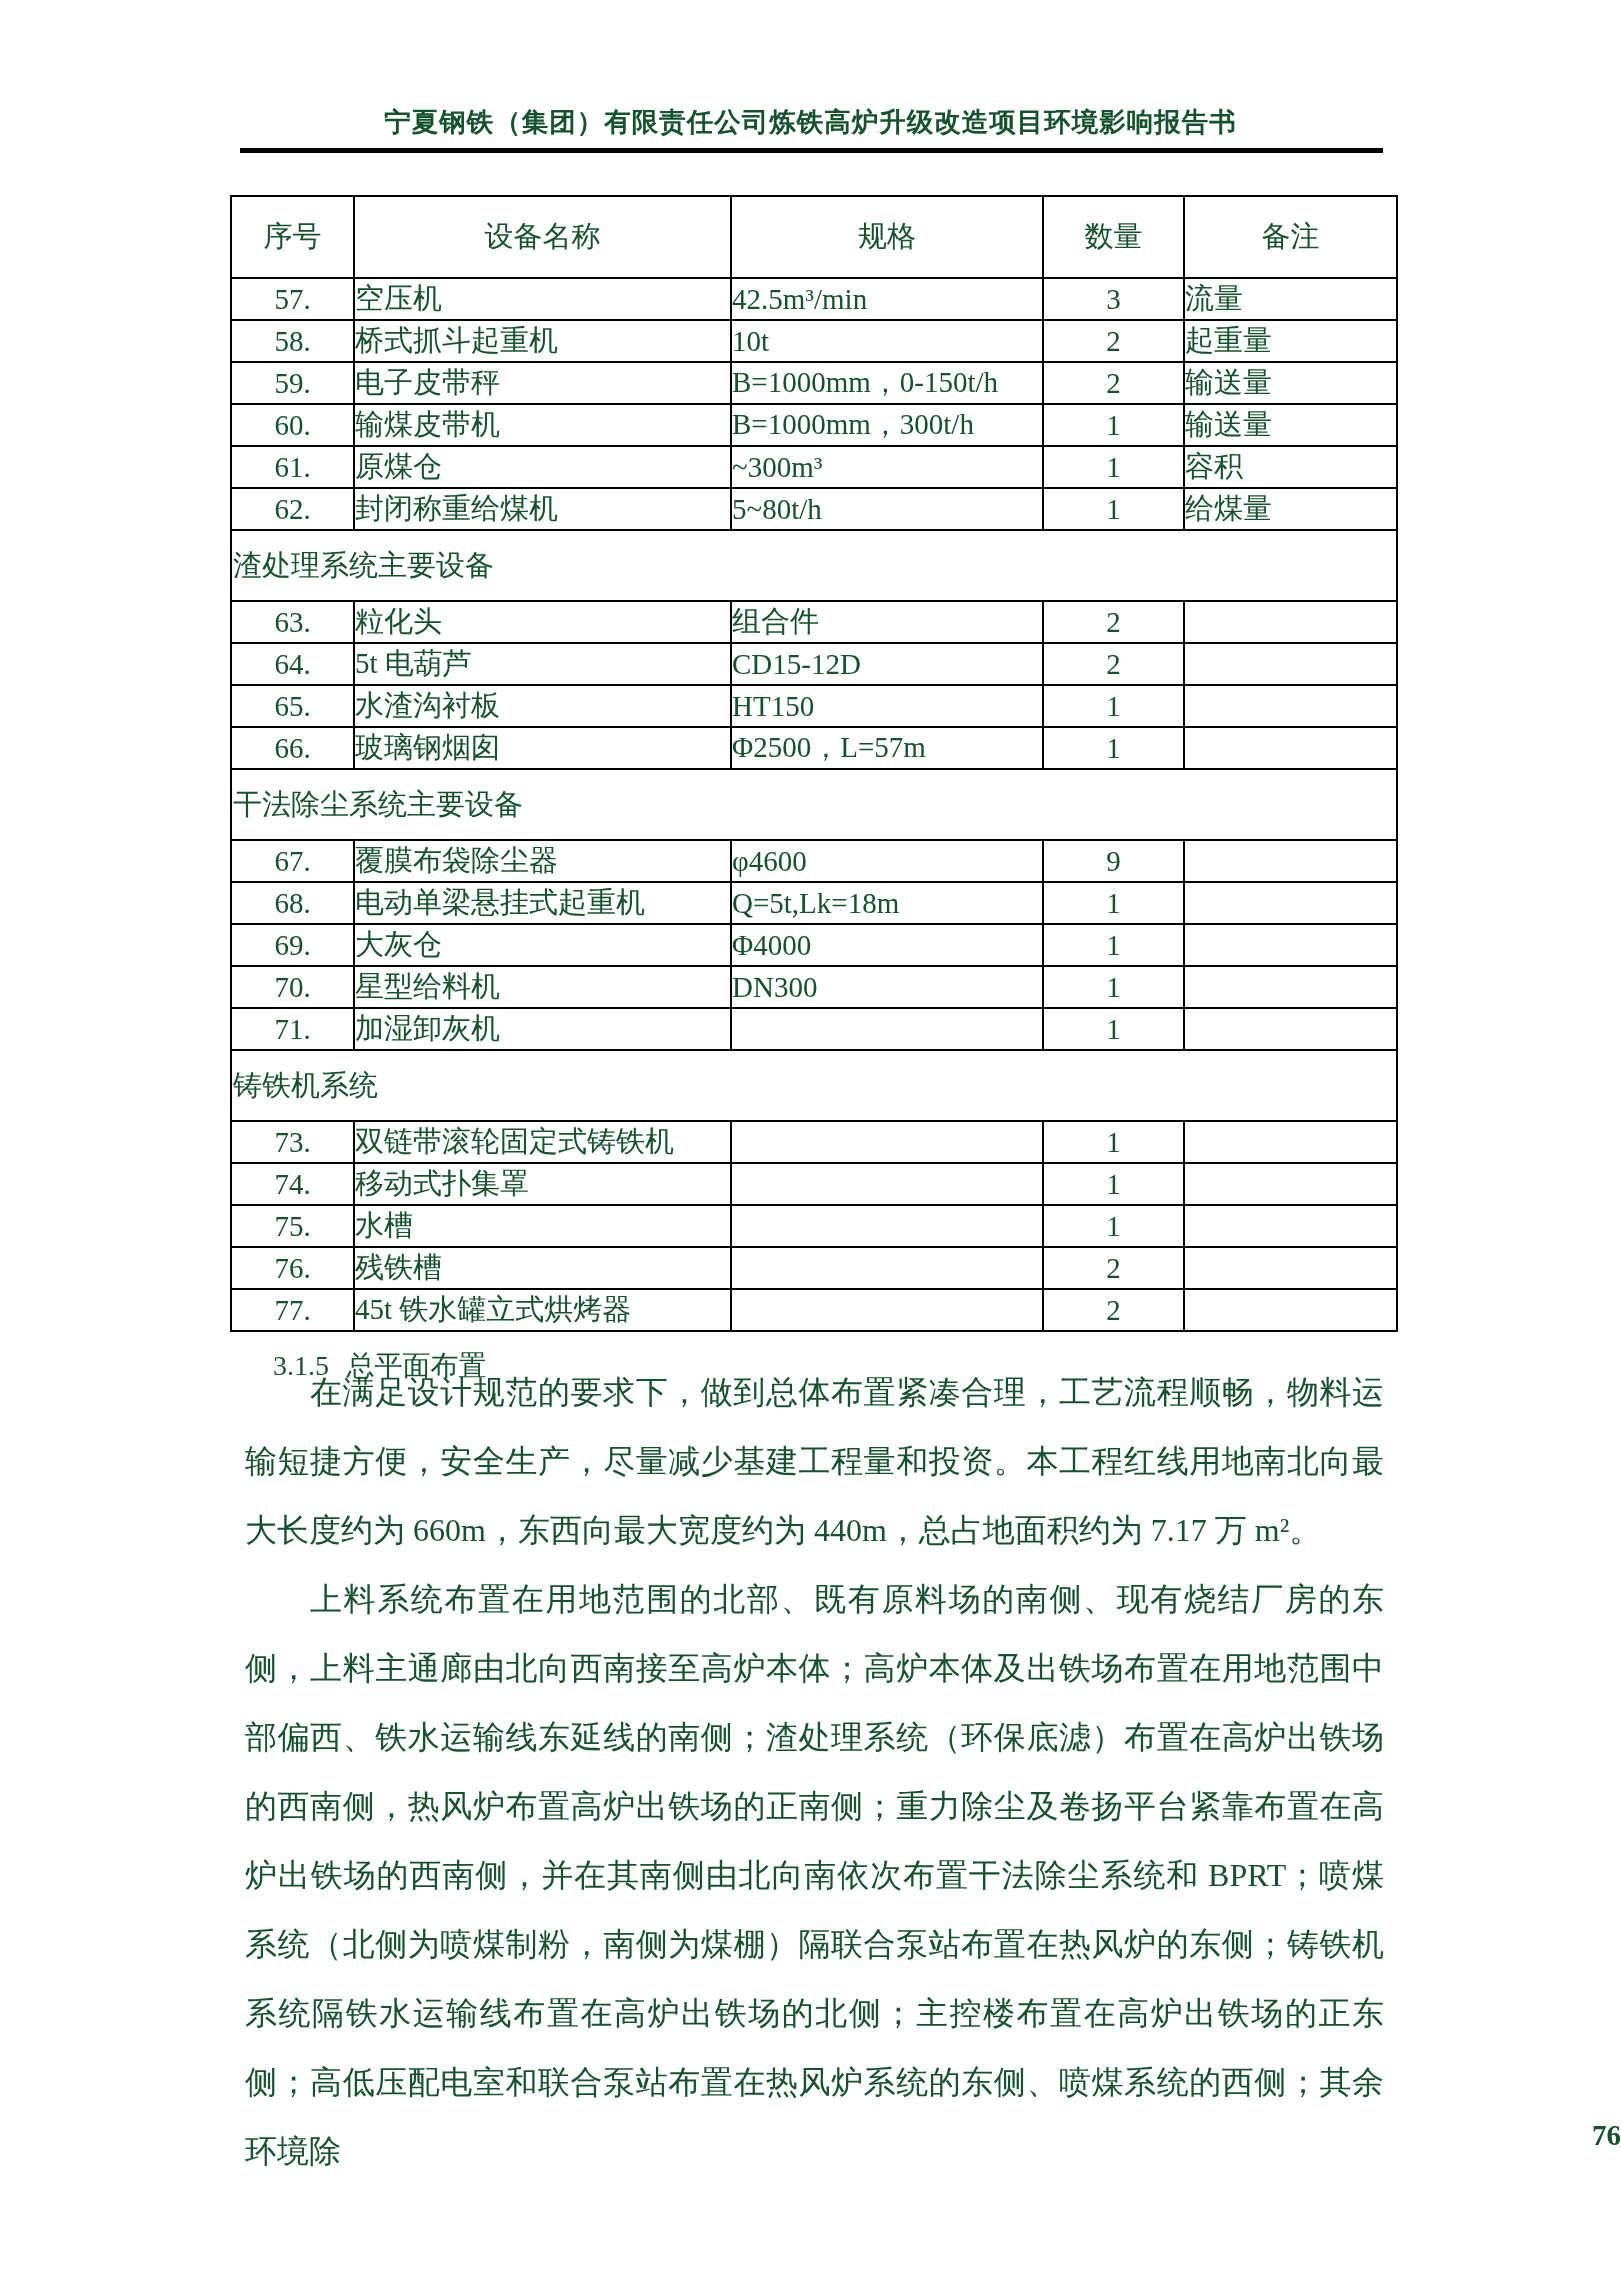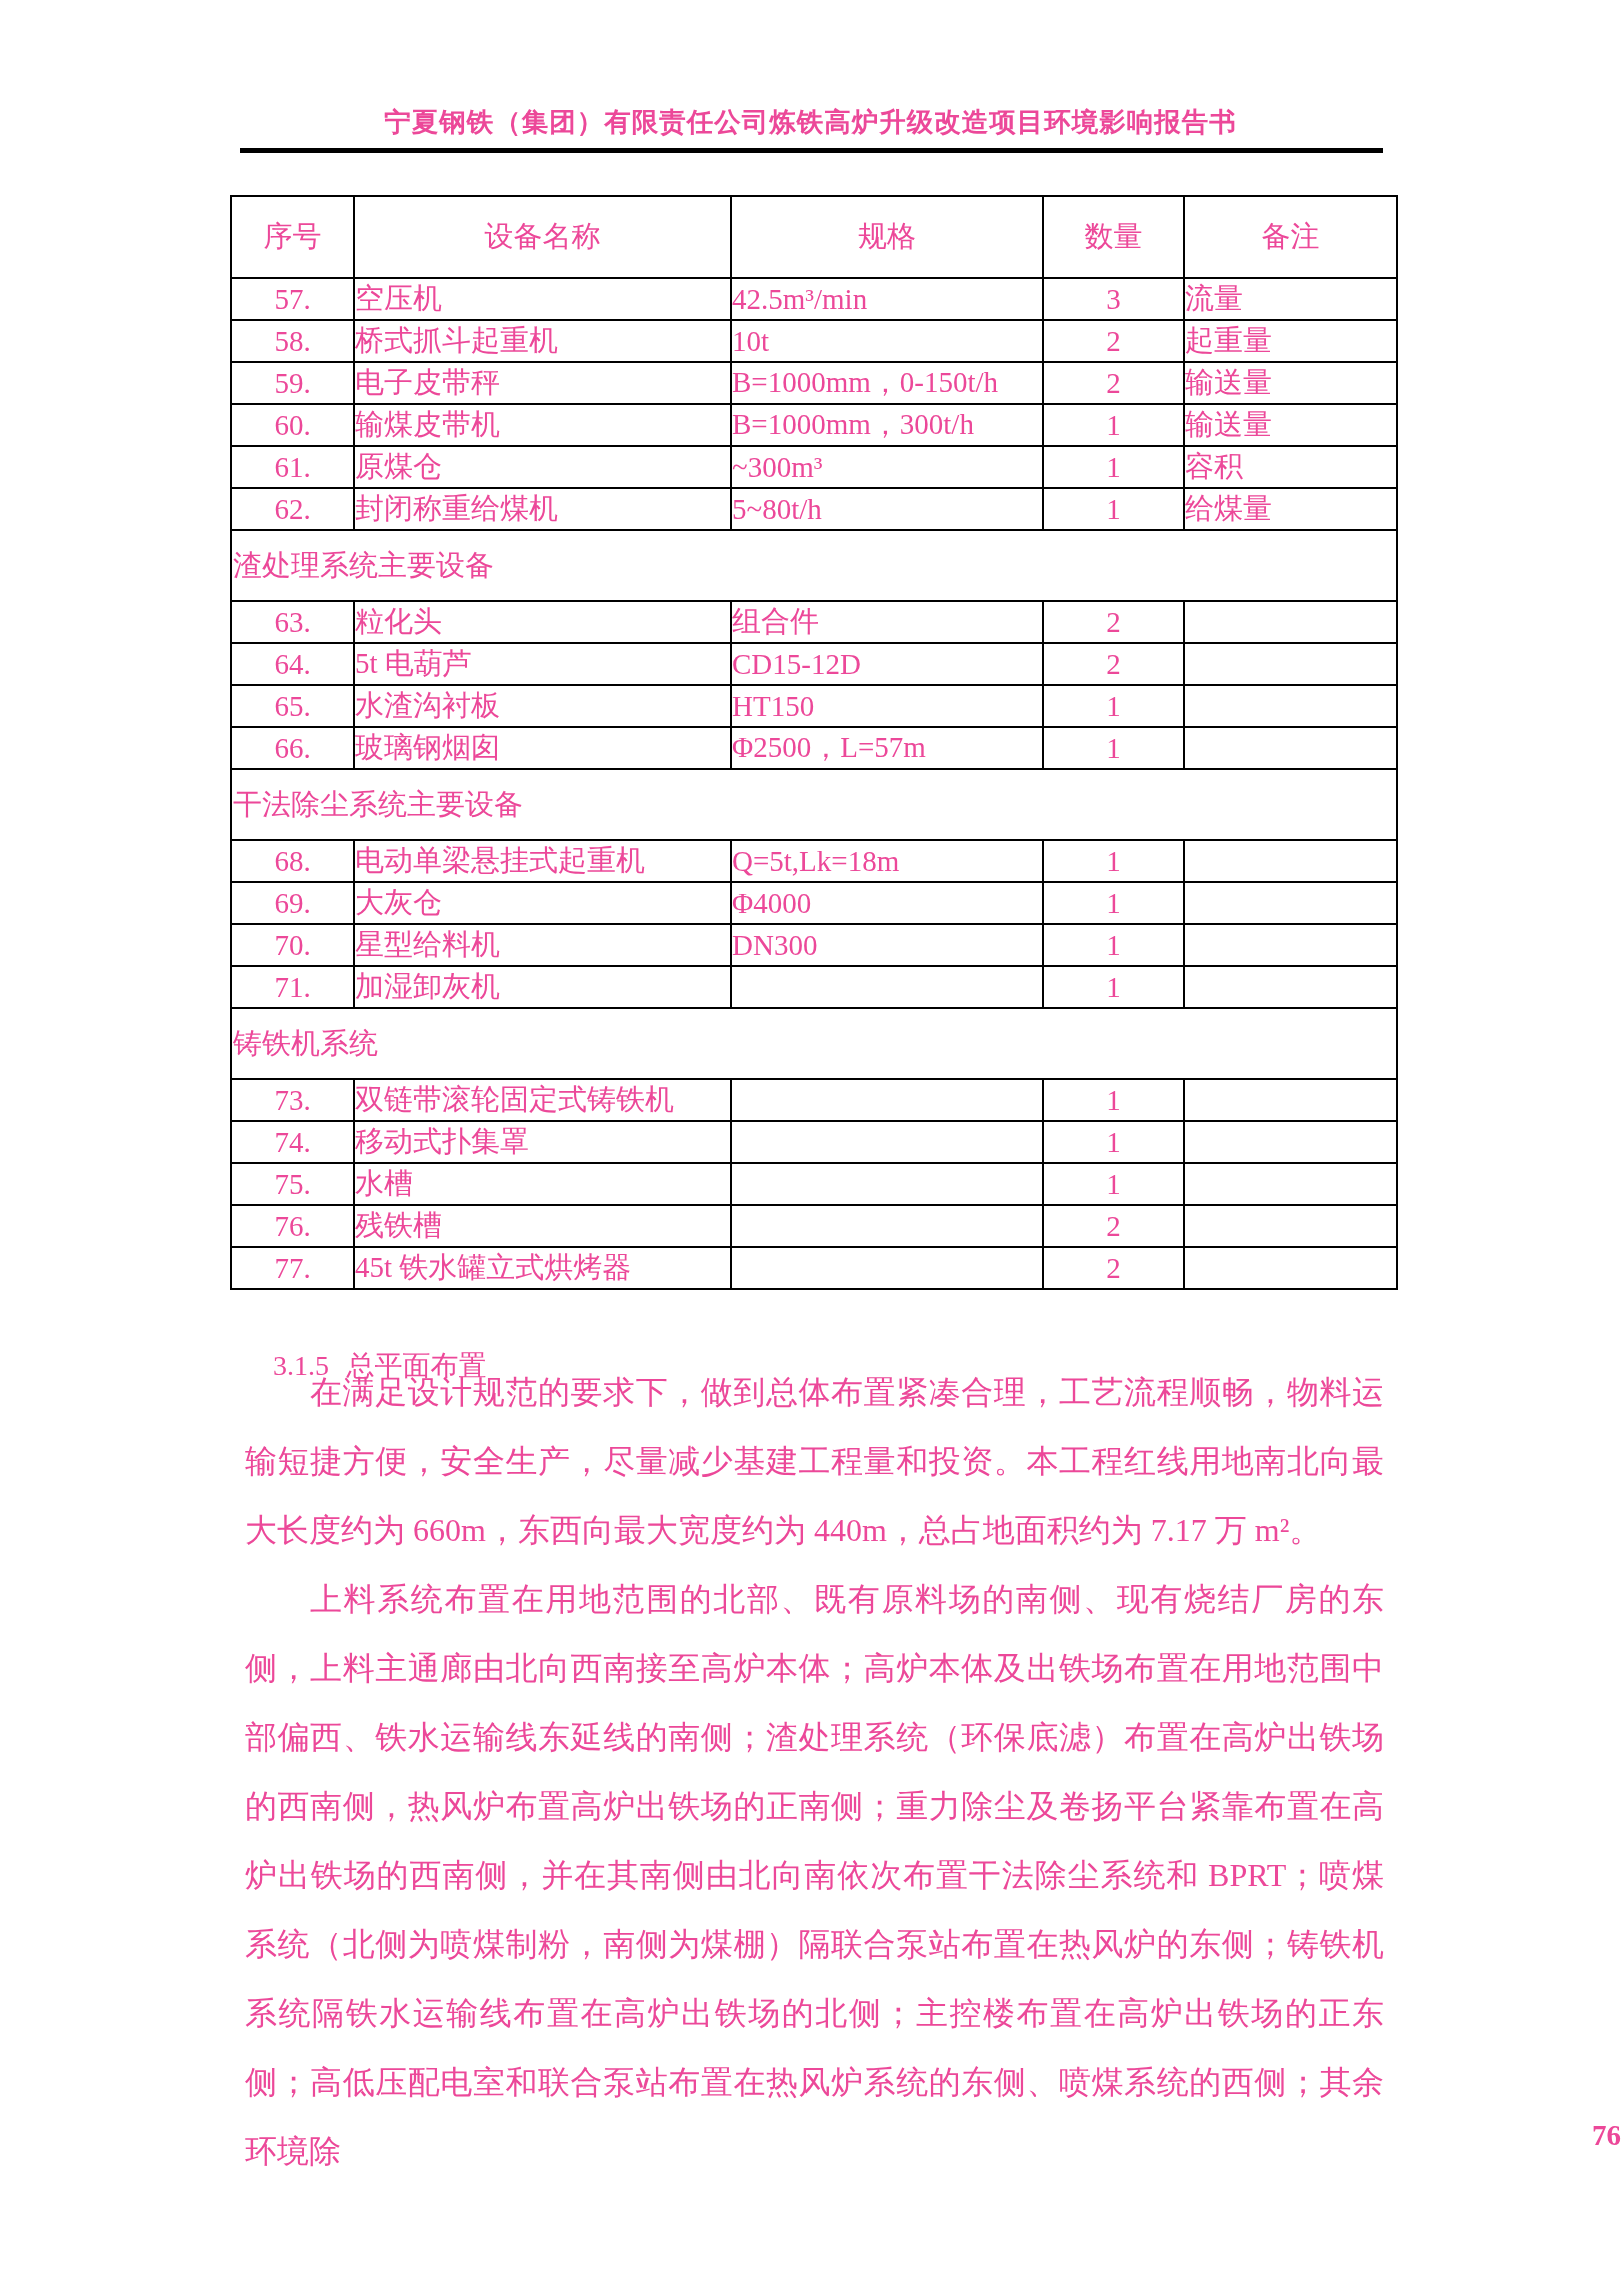--- a/index.html
+++ b/index.html
@@ -1,21 +1,21 @@
 <!DOCTYPE html>
 <html><head>
 <meta charset="utf-8">
 <style>
   html,body { margin:0; padding:0; background:#e8e8e8; }
   .page {
     position:relative;
     width:1621px; height:2293px;
     margin:0 auto;
     background:#ffffff;
-    color:#ec4899;
+    color:#14532d;
     font-family:"Liberation Serif","DejaVu Serif",serif;
     overflow:hidden;
   }
   .doc-title {
     position:absolute; top:104px; left:0; width:100%;
     text-align:center; font-weight:bold; font-size:26.5px;
     letter-spacing:1px;
   }
   .title-rule {
     position:absolute; top:148px; left:240px;
@@ -151,20 +151,27 @@
           <td class="cell-no">66.</td>
           <td class="cell-name">玻璃钢烟囱</td>
           <td class="cell-spec">Φ2500，L=57m</td>
           <td class="cell-qty">1</td>
           <td class="cell-note"></td>
         </tr>
         <tr class="section-row">
           <td colspan="5">干法除尘系统主要设备</td>
         </tr>
         <tr class="item-row">
+          <td class="cell-no">67.</td>
+          <td class="cell-name">覆膜布袋除尘器</td>
+          <td class="cell-spec">φ4600</td>
+          <td class="cell-qty">9</td>
+          <td class="cell-note"></td>
+        </tr>
+        <tr class="item-row">
           <td class="cell-no">68.</td>
           <td class="cell-name">电动单梁悬挂式起重机</td>
           <td class="cell-spec">Q=5t,Lk=18m</td>
           <td class="cell-qty">1</td>
           <td class="cell-note"></td>
         </tr>
         <tr class="item-row">
           <td class="cell-no">69.</td>
           <td class="cell-name">大灰仓</td>
           <td class="cell-spec">Φ4000</td>

